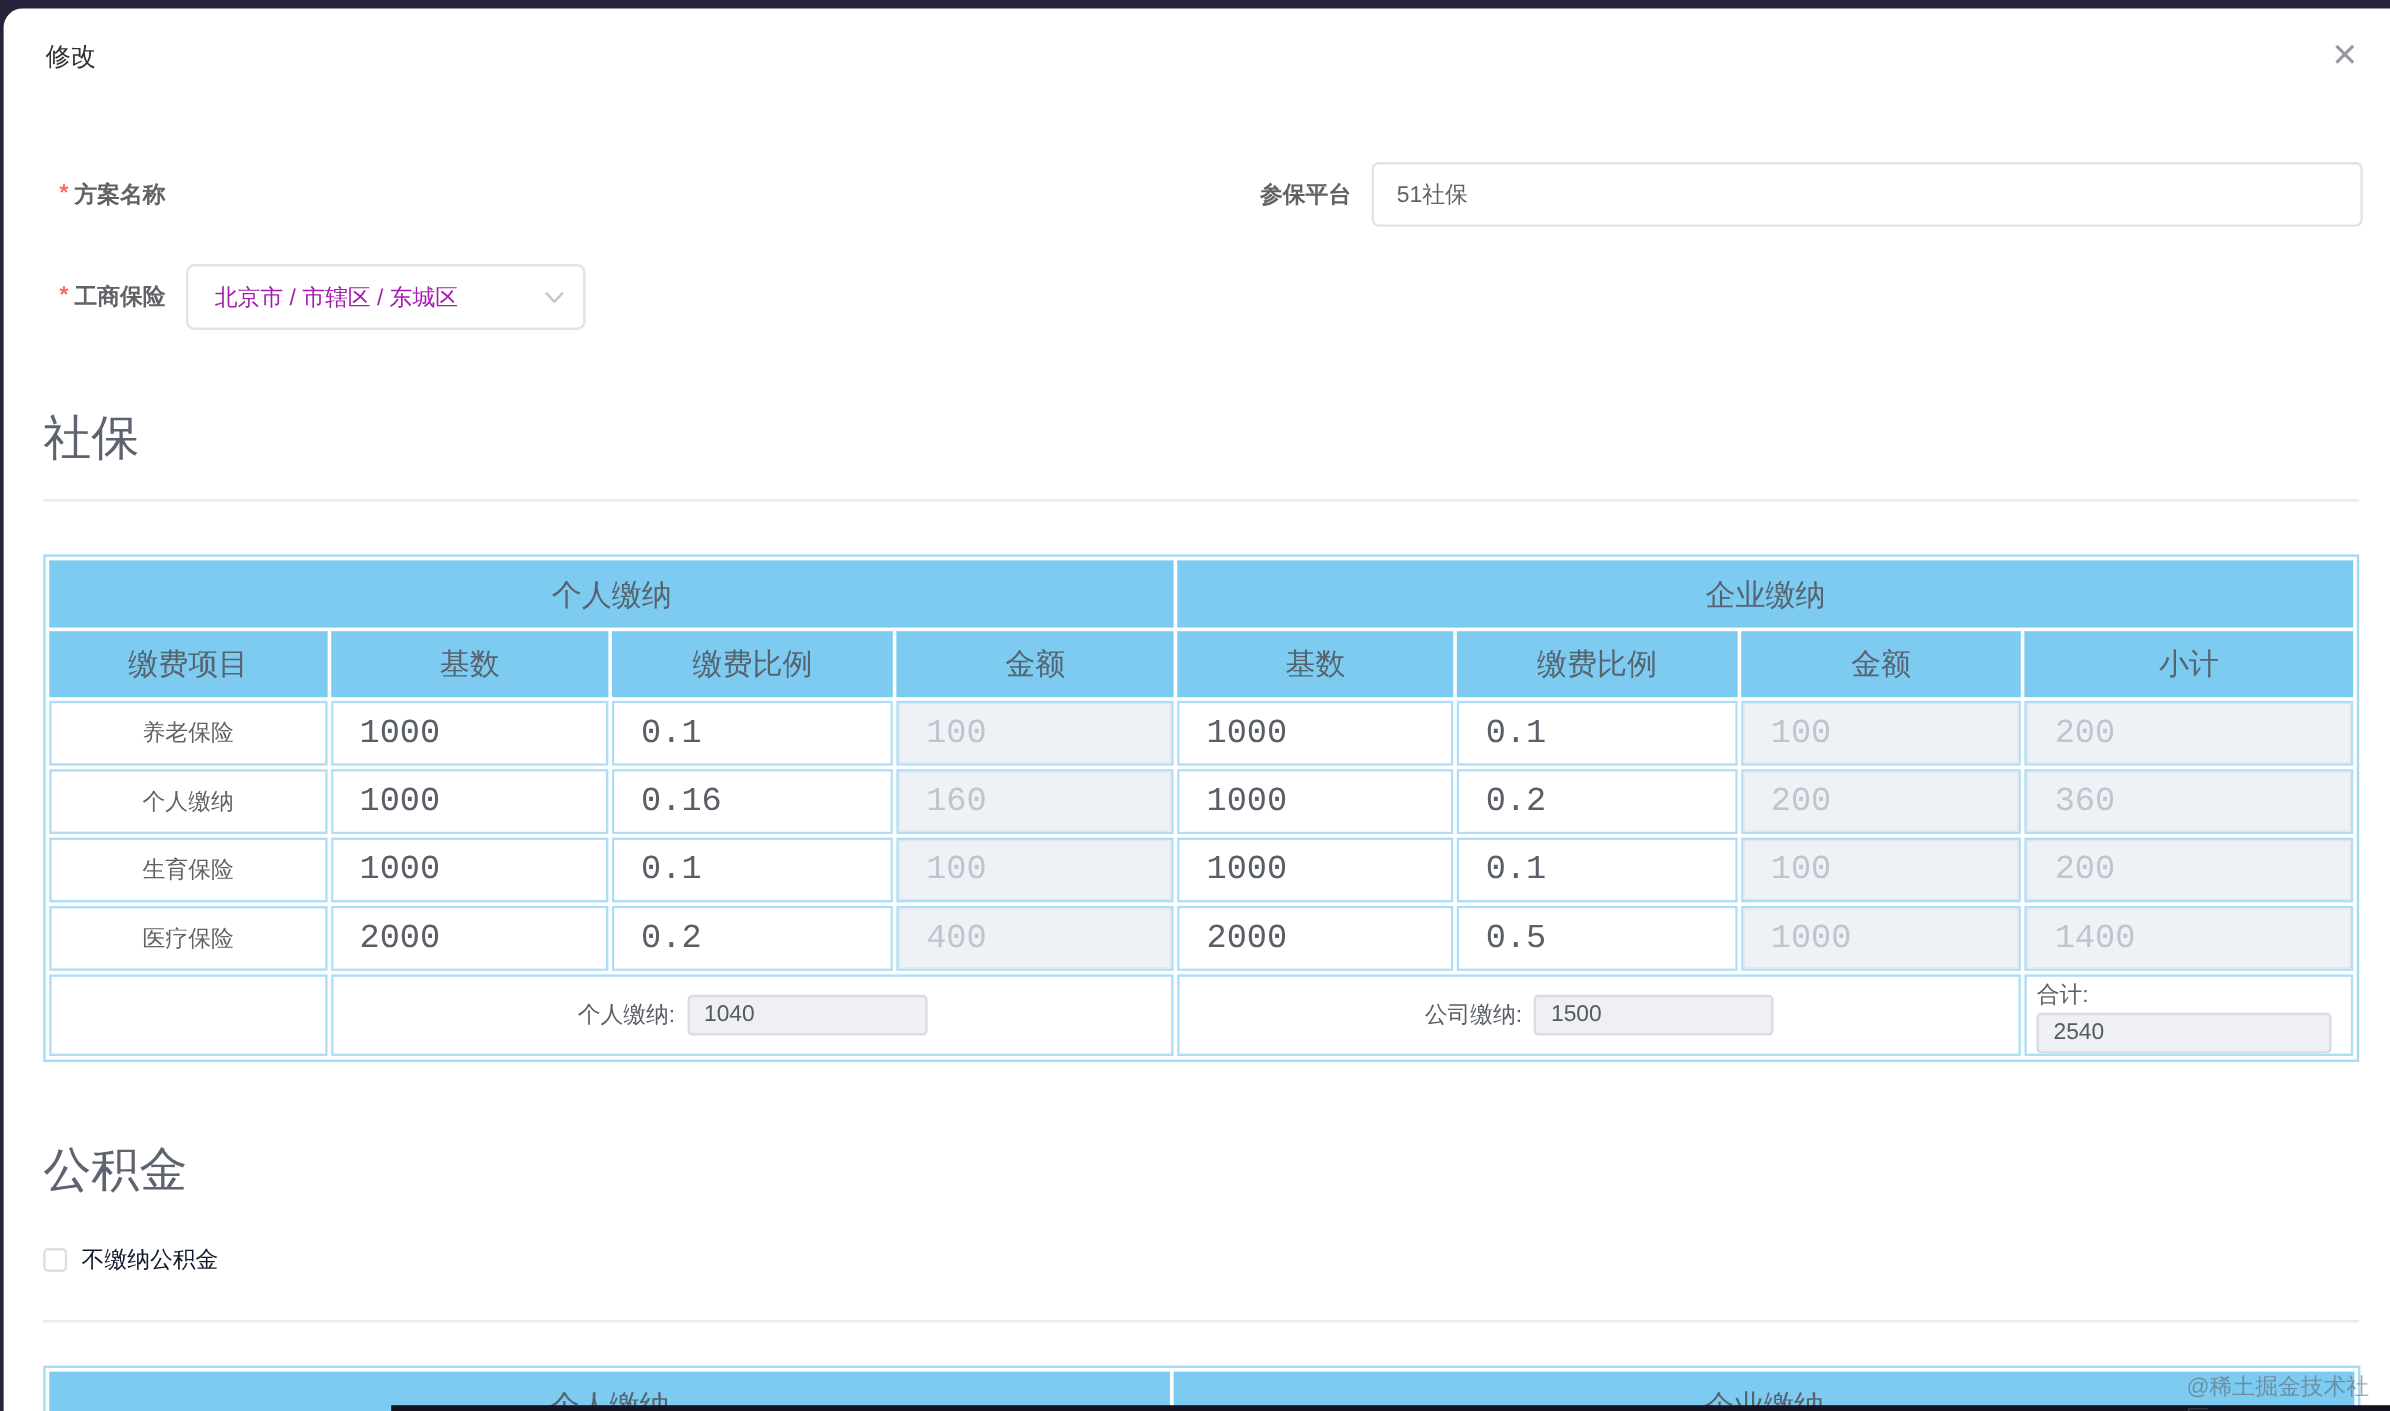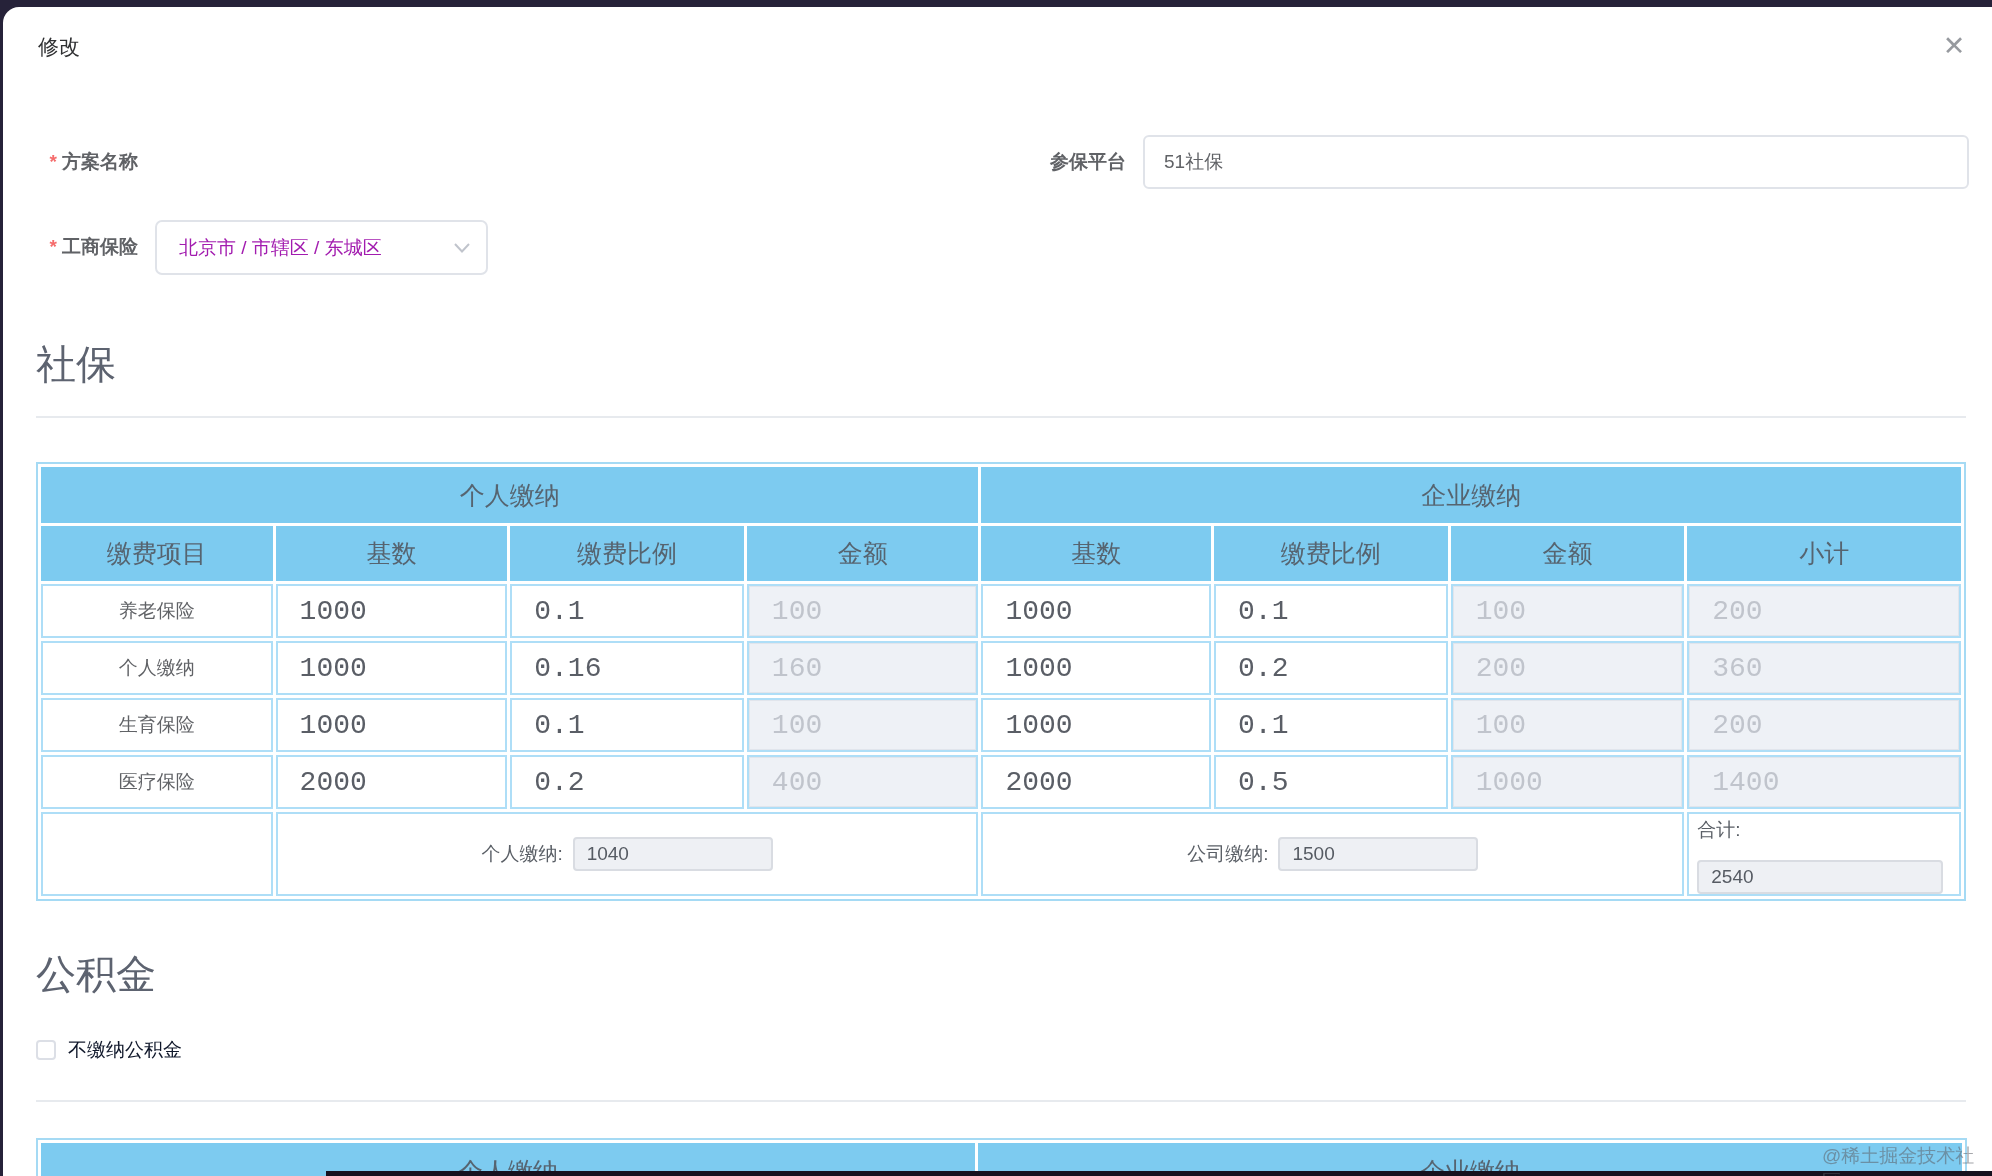--- a/index.html
+++ b/index.html
@@ -88,21 +88,21 @@
     display:flex;align-items:center;justify-content:center;gap:10px;
     font-size:19px;color:#5a5f66;
   }
   .foot-in{
     width:200px;height:34px;box-sizing:border-box;
     background:#eef0f4;border:2px solid #d9dce2;border-radius:4px;
     padding:0 12px;font-size:19px;color:#565b63;font-family:inherit;outline:none;
   }
   .total-cell{text-align:left !important;vertical-align:top !important;padding:4px 6px 0 8px !important;}
   .total-label{font-size:19px;color:#5a5f66;line-height:24px;}
-  .total-in{width:96%;margin-top:18px;}
+  .total-in{width:96%;margin-top:2px;}
   
   .checkbox-row{
     position:absolute;left:33px;top:1031px;height:24px;
     display:flex;align-items:center;gap:12px;cursor:pointer;
   }
   .checkbox-box{
     width:20px;height:20px;box-sizing:border-box;
     border:2px solid #dcdfe6;border-radius:4px;background:#fff;
   }
   .checkbox-label{font-size:19px;color:#0f172a;}

